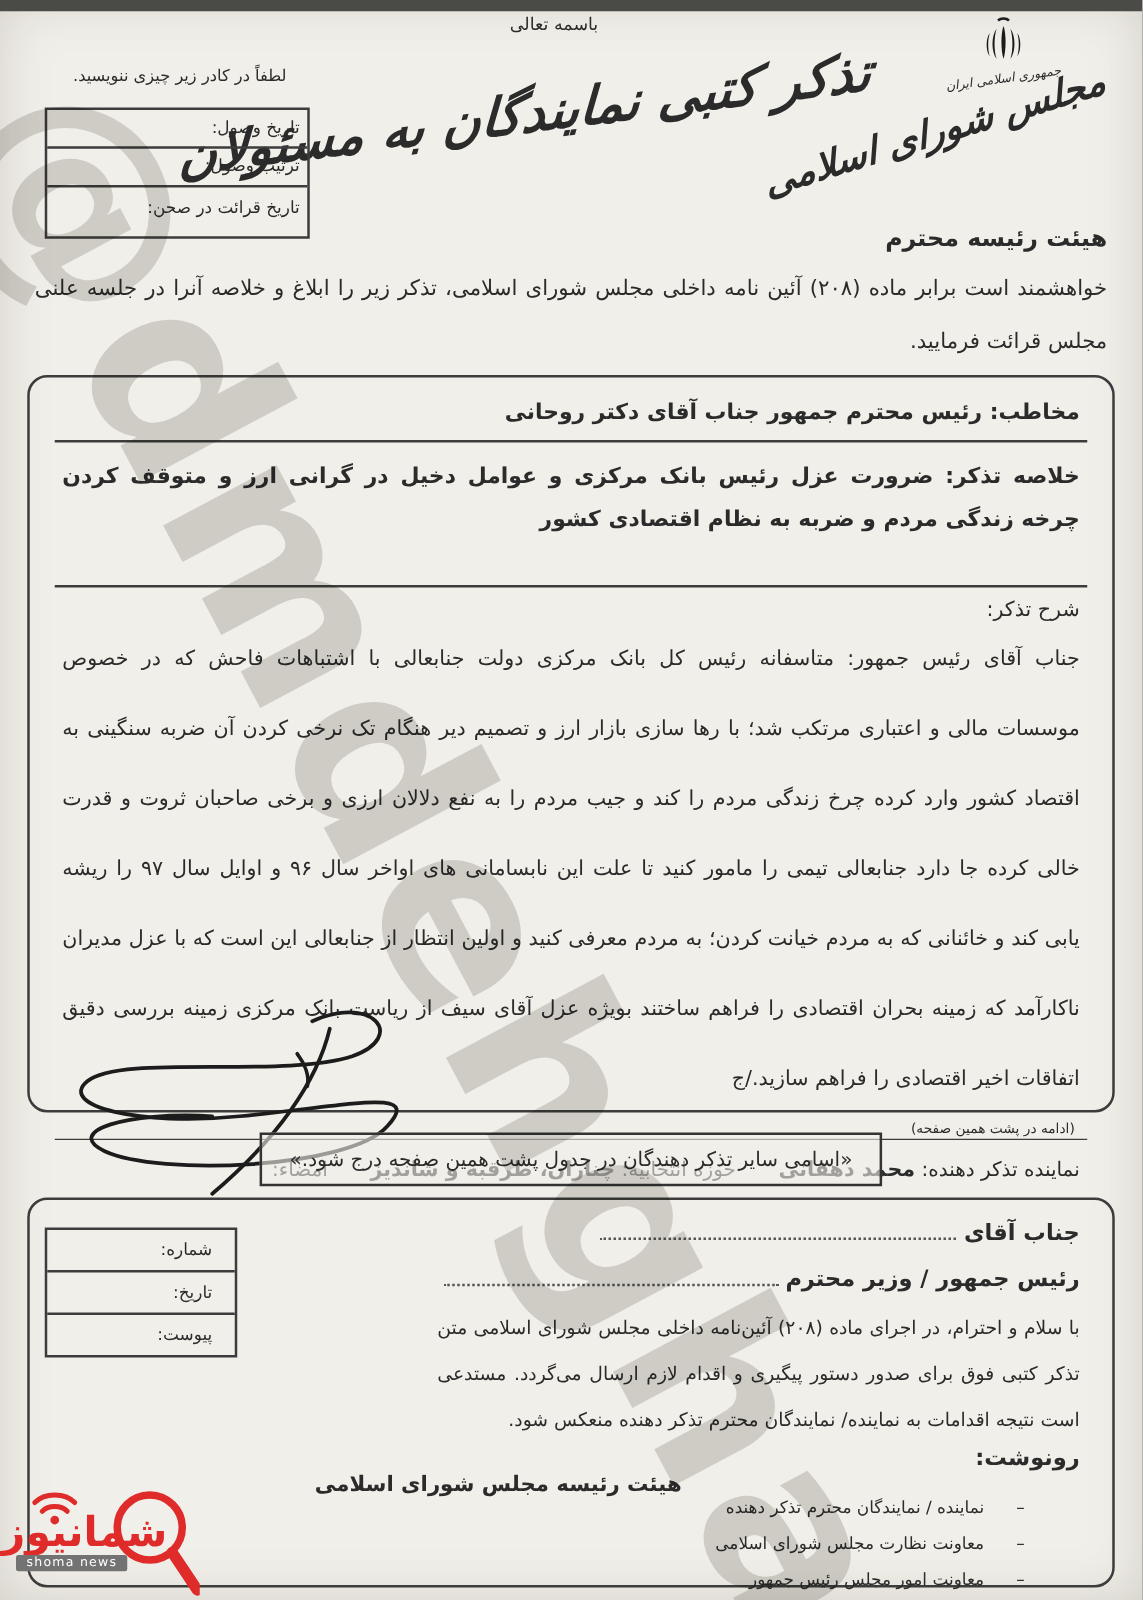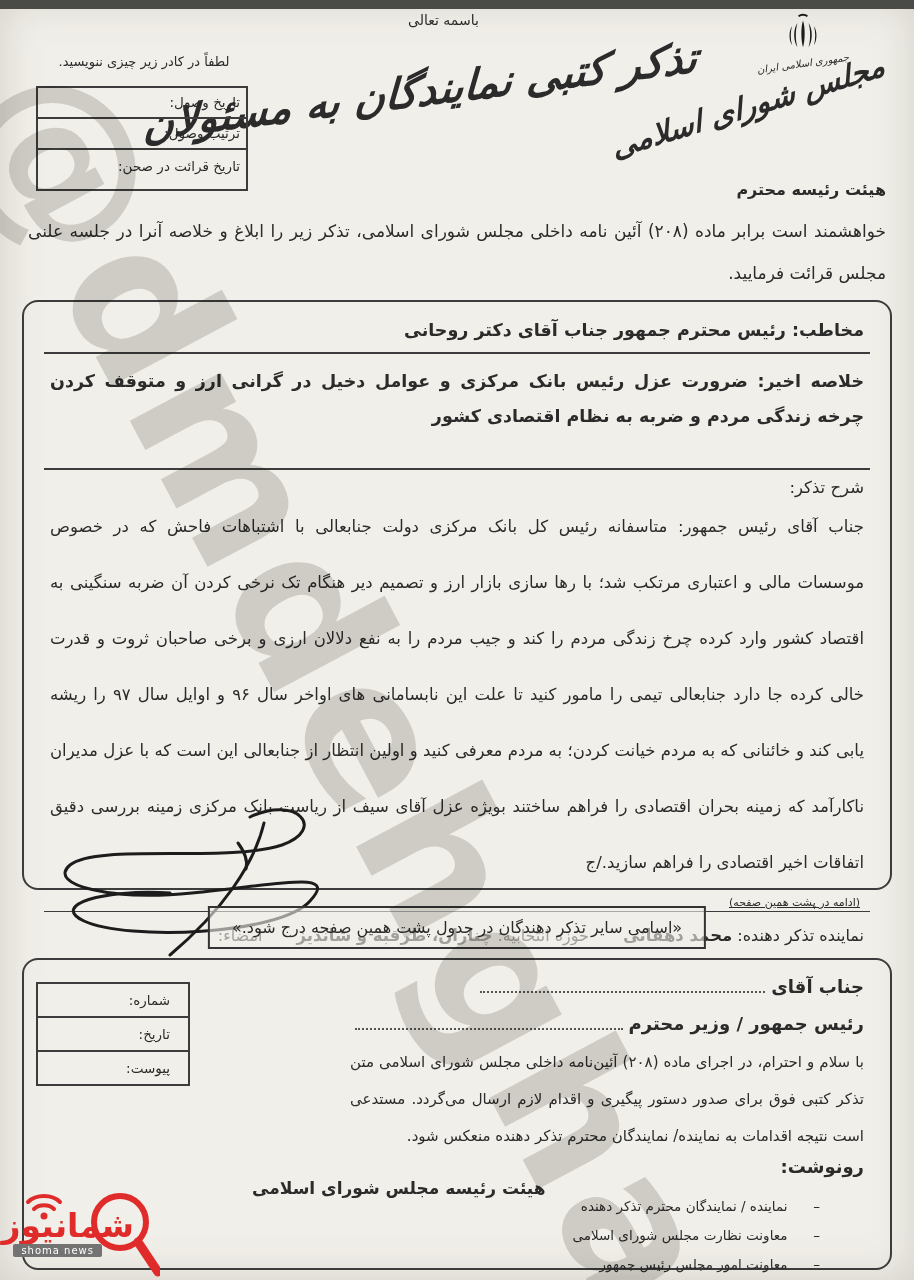--- a/index.html
+++ b/index.html
@@ -30,36 +30,36 @@
     position:absolute;top:62px;right:215px;width:480px;text-align:center;
     font-size:42px;font-weight:bold;font-style:italic;
     transform:rotate(-7deg) skewX(-10deg);white-space:nowrap;z-index:2;
   }
   .no-write{position:absolute;top:54px;left:38px;width:212px;font-size:13px;text-align:center;z-index:2;}
   .receipt-table{
     position:absolute;top:86px;left:36px;width:208px;border:2px solid #3c3c3c;z-index:2;background:transparent;
   }
   .receipt-table .row{height:29px;line-height:29px;font-size:13.5px;padding-right:6px;border-bottom:2px solid #3c3c3c;}
   .receipt-table .row:last-child{border-bottom:none;height:39px;line-height:32px;}
-  .salutation{position:absolute;top:180px;right:28px;font-size:16px;font-weight:bold;z-index:2;}
+  .salutation{position:absolute;top:180px;right:28px;font-size:19px;font-weight:bold;z-index:2;}
   .intro{position:absolute;top:210px;right:28px;width:858px;font-size:17px;line-height:42px;text-align:justify;z-index:2;}
   
   .notice-box{
     position:absolute;top:300px;left:22px;right:22px;height:590px;
     border:2px solid #3c3c3c;border-radius:16px;z-index:2;padding:0 26px;box-sizing:border-box;
   }
   .addr-row{margin-top:18px;font-size:17.5px;font-weight:bold;}
   .hr{border:none;border-top:2px solid #3c3c3c;margin:12px -6px 0 -6px;}
   .summary-row{margin-top:10px;font-size:17.5px;font-weight:bold;line-height:35px;text-align:justify;min-height:70px;}
   .hr2{margin-top:34px;}
   .desc-label{margin-top:8px;font-size:16.5px;}
   .body-lines{margin-top:2px;}
   .body-line{font-size:16.5px;line-height:56px;white-space:nowrap;text-align:justify;text-align-last:justify;}
   .body-line.last{text-align-last:right;}
-  .continue-note{display:inline-block;font-size:11px;padding:0 4px 2px 10px;text-decoration:underline;}
+  .continue-note{display:inline-block;font-size:11px;padding:0 4px 2px 10px;}
   .sig-divider{border:none;border-top:1.5px solid #3c3c3c;margin:0 -6px 0 -6px;}
   .rep-row{margin-top:14px;font-size:16px;display:flex;gap:34px;align-items:baseline;}
   .rep-row b{font-size:16.5px;}
   .signature-svg{position:absolute;left:18px;top:505px;z-index:3;}
   
   .others-box{
     position:absolute;top:906px;left:50%;transform:translateX(-50%);
     border:2.5px solid #333;padding:10px 22px;font-size:16px;z-index:2;white-space:nowrap;background:rgba(241,239,233,.6);
   }
   
@@ -123,21 +123,21 @@
   <div class="salutation">هیئت رئیسه محترم</div>
   <div class="intro">خواهشمند است برابر ماده (۲۰۸) آئین نامه داخلی مجلس شورای اسلامی، تذکر زیر را ابلاغ و خلاصه آنرا در جلسه علنی مجلس قرائت فرمایید.</div>
 
   <div class="notice-box">
     <div class="addr-row">
       <span>مخاطب:</span>
       <span>رئیس محترم جمهور جناب آقای دکتر روحانی</span>
     </div>
     <hr class="hr">
     <div class="summary-row">
-      <span>خلاصه اخیر:</span>
+      <span>خلاصه تذکر:</span>
       <span>ضرورت عزل رئیس بانک مرکزی و عوامل دخیل در گرانی ارز و متوقف کردن چرخه زندگی مردم و ضربه به نظام اقتصادی کشور</span>
     </div>
     <hr class="hr hr2">
     <div class="desc-label">شرح تذکر:</div>
     <div class="body-lines">
       <div class="body-line">جناب آقای رئیس جمهور: متاسفانه رئیس کل بانک مرکزی دولت جنابعالی با اشتباهات فاحش که در خصوص</div>
       <div class="body-line">موسسات مالی و اعتباری مرتکب شد؛ با رها سازی بازار ارز و تصمیم دیر هنگام تک نرخی کردن آن ضربه سنگینی به</div>
       <div class="body-line">اقتصاد کشور وارد کرده چرخ زندگی مردم را کند و جیب مردم را به نفع دلالان ارزی و برخی صاحبان ثروت و قدرت</div>
       <div class="body-line">خالی کرده جا دارد جنابعالی تیمی را مامور کنید تا علت این نابسامانی های اواخر سال ۹۶ و اوایل سال ۹۷ را ریشه</div>
       <div class="body-line">یابی کند و خائنانی که به مردم خیانت کردن؛ به مردم معرفی کنید و اولین انتظار از جنابعالی این است که با عزل مدیران</div>

